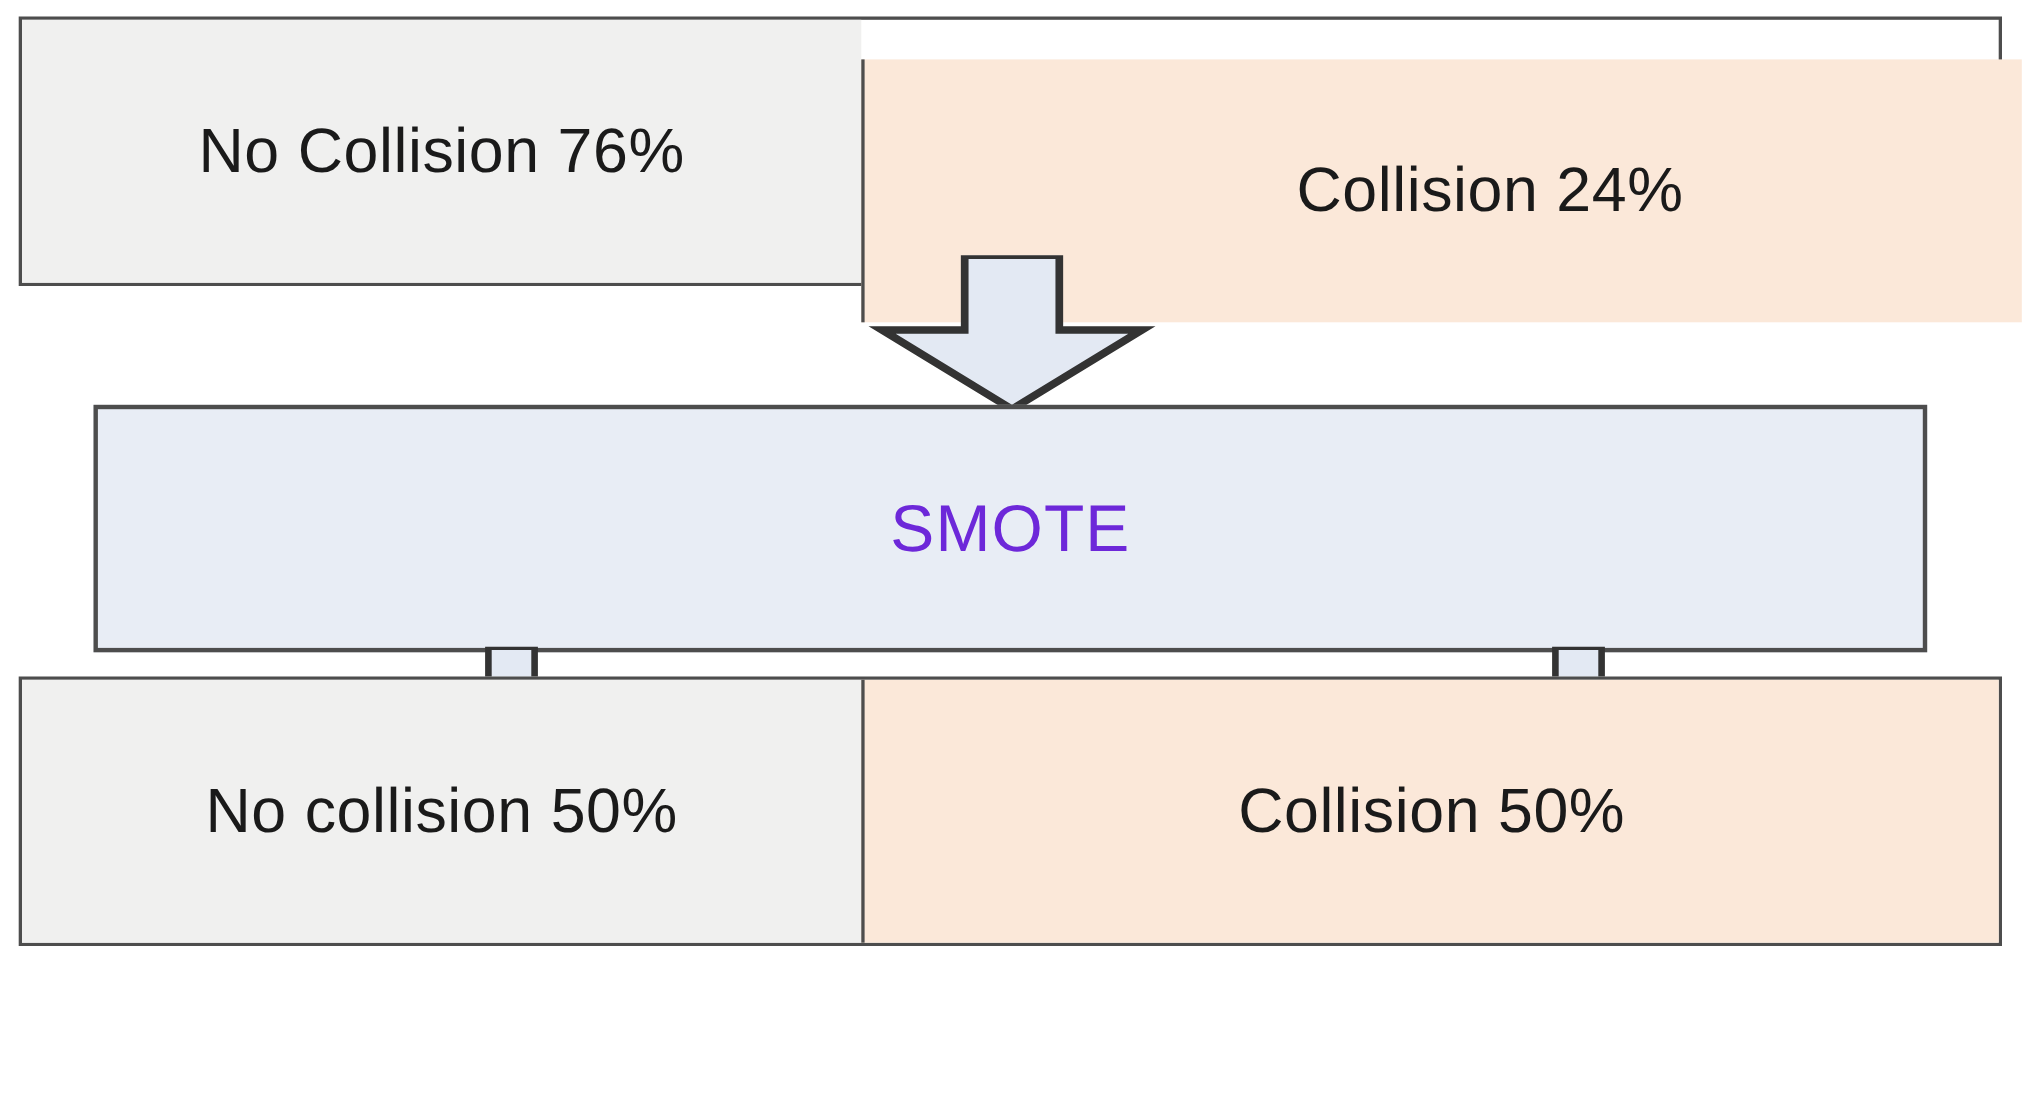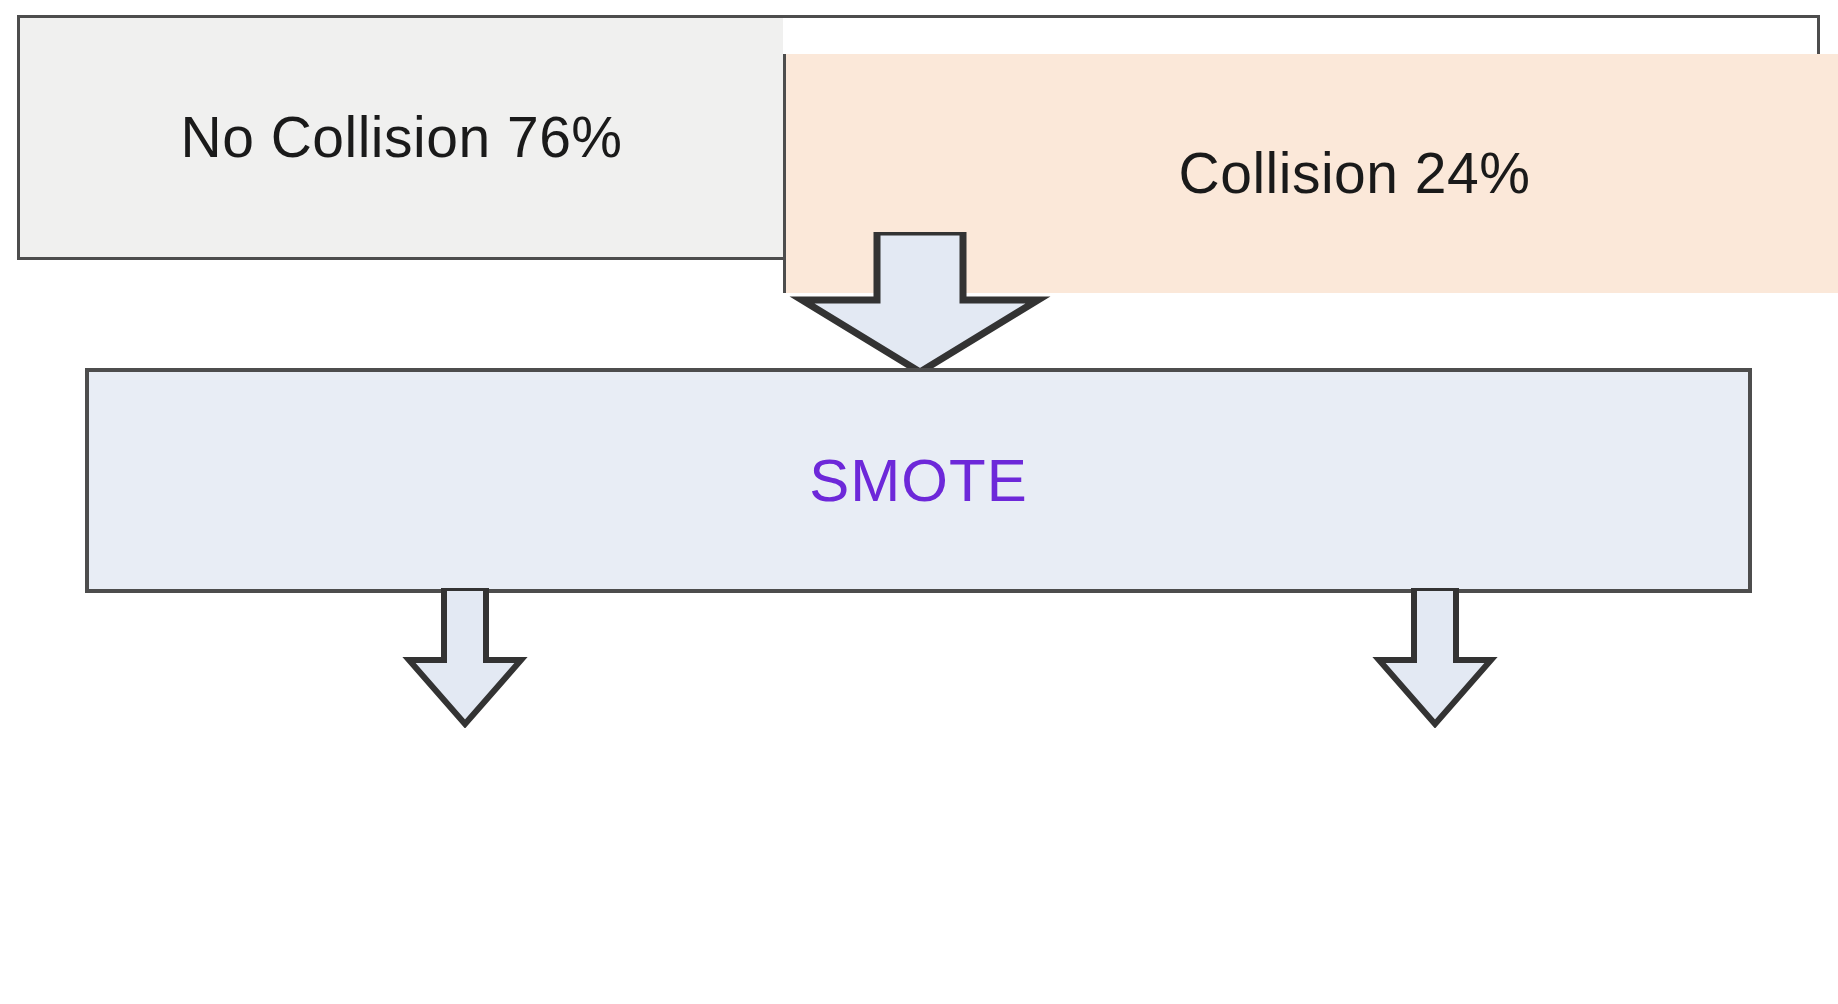--- a/index.html
+++ b/index.html
@@ -130,14 +130,22 @@
       <polygon points="49,0 91,0 91,72 126,72 70,136 14,72 49,72" fill="#e3e9f3" stroke="#333333" stroke-width="6" stroke-linejoin="miter"></polygon>
     </svg>
   </div>
 
   <div class="arrow" id="arrow-right">
     <svg width="140" height="140" viewBox="0 0 140 140" xmlns="http://www.w3.org/2000/svg">
       <polygon points="49,0 91,0 91,72 126,72 70,136 14,72 49,72" fill="#e3e9f3" stroke="#333333" stroke-width="6" stroke-linejoin="miter"></polygon>
     </svg>
   </div>
 
+  <div class="box-row" id="bottom-row">
+    <div class="box-cell" id="bottom-cell-no-collision">
+      <span class="cell-label">No collision 50%</span>
+    </div>
+    <div class="box-cell divider-left" id="bottom-cell-collision">
+      <span class="cell-label">Collision 50%</span>
+    </div>
+  </div>
 
 </div>
 
 </body></html>

